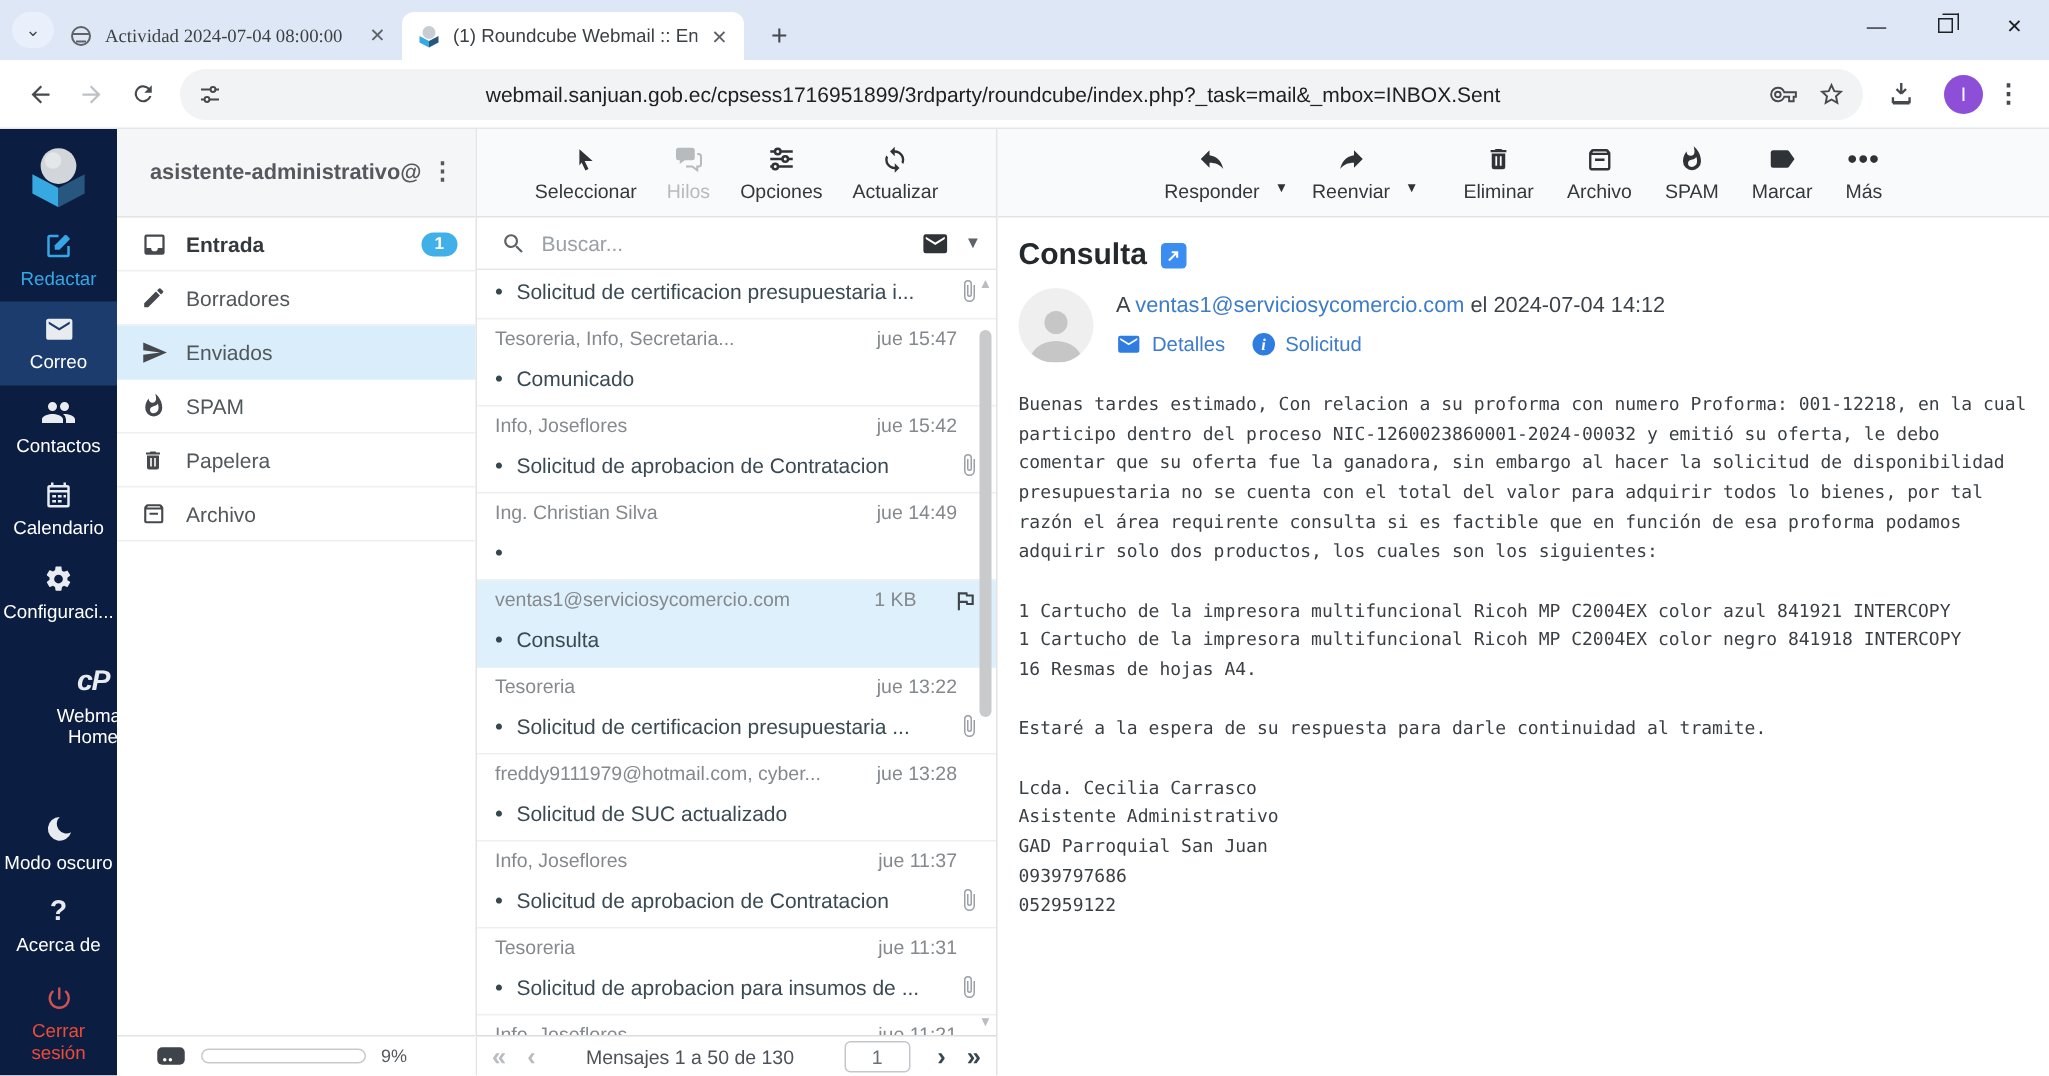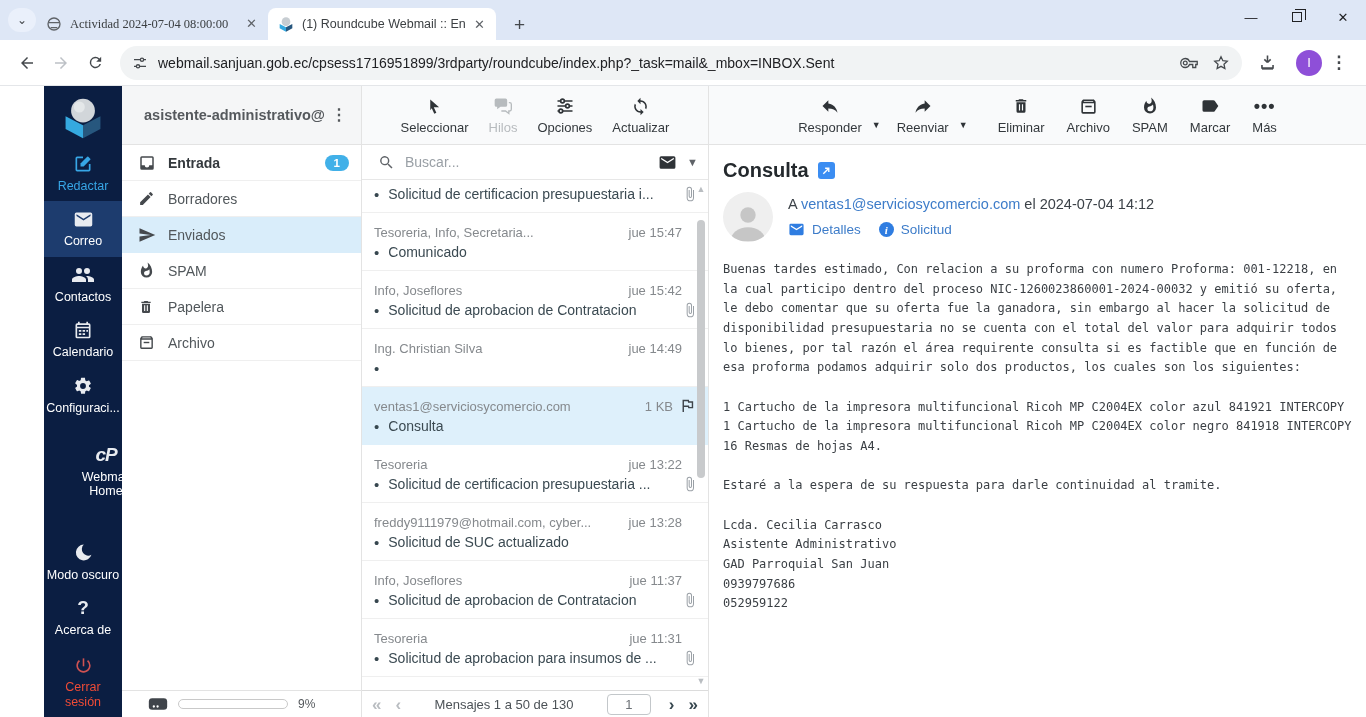--- a/index.html
+++ b/index.html
@@ -20,30 +20,30 @@
   .newtab-btn { font-size:19px; color:#45494d; margin:0 0 4px 10px; padding:0 8px; }
   .win-controls { position:absolute; right:0; top:0; height:34px; display:flex; align-items:center; }
   .win-btn { width:46px; height:34px; display:flex; align-items:center; justify-content:center; color:#202124; font-size:13px; }
   .restore-glyph { width:10px; height:10px; border:1px solid #202124; position:relative; }
   .restore-glyph:before { content:""; position:absolute; left:2px; top:-4px; width:10px; height:10px; border:1px solid #202124; border-bottom:none; border-left:none; }
 
   .chrome-bar { height:46px; background:#fff; display:flex; align-items:center; padding:0 10px; border-bottom:1px solid #e4e6e9; }
   .nav-ico { width:34px; height:34px; display:flex; align-items:center; justify-content:center; border-radius:50%; color:#45494d; }
   .nav-ico.disabled { color:#bdc1c6; }
   .omnibox { flex:1; height:34px; margin:0 8px; background:#f1f3f4; border-radius:17px; display:flex; align-items:center; padding:0 12px; }
-  .omnibox .url { flex:1; font-size:14px; color:#202124; white-space:nowrap; overflow:hidden; margin-left:10px; }
+  .omnibox .url { flex:1; font-size:14px; color:#202124; white-space:nowrap; overflow:hidden; margin-left:10px;text-align:center; }
   .omni-ico { color:#45494d; margin-left:14px; }
   .avatar-chip { width:26px; height:26px; border-radius:50%; background:#8e4fd8; color:#fff; font-size:13px;
     display:flex; align-items:center; justify-content:center; margin-left:12px; }
 
   
   .app { display:flex; height:631px; }
 
   
-  .sidebar { width:78px; background:#0b1e42; color:#e8ebf0; display:flex; flex-direction:column; align-items:center; flex:0 0 78px;margin-left:44px; }
+  .sidebar { width:78px; background:#0b1e42; color:#e8ebf0; display:flex; flex-direction:column; align-items:center; flex:0 0 78px; }
   .sb-logo { margin:10px 0 6px; }
   .sb-item { width:78px; padding:7px 2px 8px; display:flex; flex-direction:column; align-items:center; gap:4px;
     font-size:12.5px; color:#fff; text-align:center; line-height:1.15; }
   .sb-item .ic { height:22px; display:flex; align-items:center; justify-content:center; color:#e8ebf0; }
   .sb-item.compose, .sb-item.compose .ic { color:#37a6e6; }
   .sb-item.active { background:#1d3c6e; }
   .sb-item.logout { color:#ef4b36; margin-top:2px; }
   .sb-item.logout .ic { color:#d05252; }
   .sb-spacer { flex:1; }
   .cp-logo { font-weight:bold; font-style:italic; font-size:19px; color:#ff6c2c; letter-spacing:-1px; }
@@ -77,21 +77,21 @@
   .maillist { width:347px; flex:0 0 347px; background:#fff; border-right:1px solid #e3e3e3; display:flex; flex-direction:column; position:relative; }
   .searchbar { height:35px; border-bottom:1px solid #e7e7e7; display:flex; align-items:center; padding:0 10px 0 16px; gap:10px; }
   .searchbar input { flex:1; border:none; outline:none; font-size:14px; color:#3c4043; background:transparent; font-family:"Liberation Sans",sans-serif; }
   .searchbar input::placeholder { color:#9aa0a6; }
   .searchbar .s-ic { color:#5f6368; }
   .searchbar .m-ic { color:#2f3337; }
   .searchbar .chev { color:#5f6368; font-size:11px; }
   .rows { flex:1; overflow:hidden; position:relative; }
   .msg-row { border-bottom:1px solid #efefef; padding:5px 26px 6px 12px; }
   .msg-row.selected { background:#def0fb; border-bottom-color:#def0fb; }
-  .m-line1 { display:flex; align-items:flex-end; gap:6px; height:22px; }
+  .m-line1 { display:flex; align-items:flex-start; gap:24px; height:22px; }
   .m-sender { flex:1; font-size:13px; color:#85898d; white-space:nowrap; overflow:hidden; }
   .m-date { font-size:13px; color:#85898d; white-space:nowrap; }
   .m-flag { color:#3f444a; margin-right:-14px; }
   .m-line2 { display:flex; align-items:center; gap:9px; height:24px; }
   .m-dot { color:#37474f; font-size:15px; line-height:1; }
   .m-subject { flex:1; font-size:14px; color:#3b4a52; white-space:nowrap; overflow:hidden; }
   .m-clip { color:#9aa0a6; margin-right:-16px; }
   .msg-row.partial { padding-top:2px; }
   .vscroll { position:absolute; right:2px; top:2px; bottom:2px; width:10px; }
   .vs-arrow { position:absolute; left:0; width:10px; color:#b9bdc1; font-size:9px; text-align:center; }

